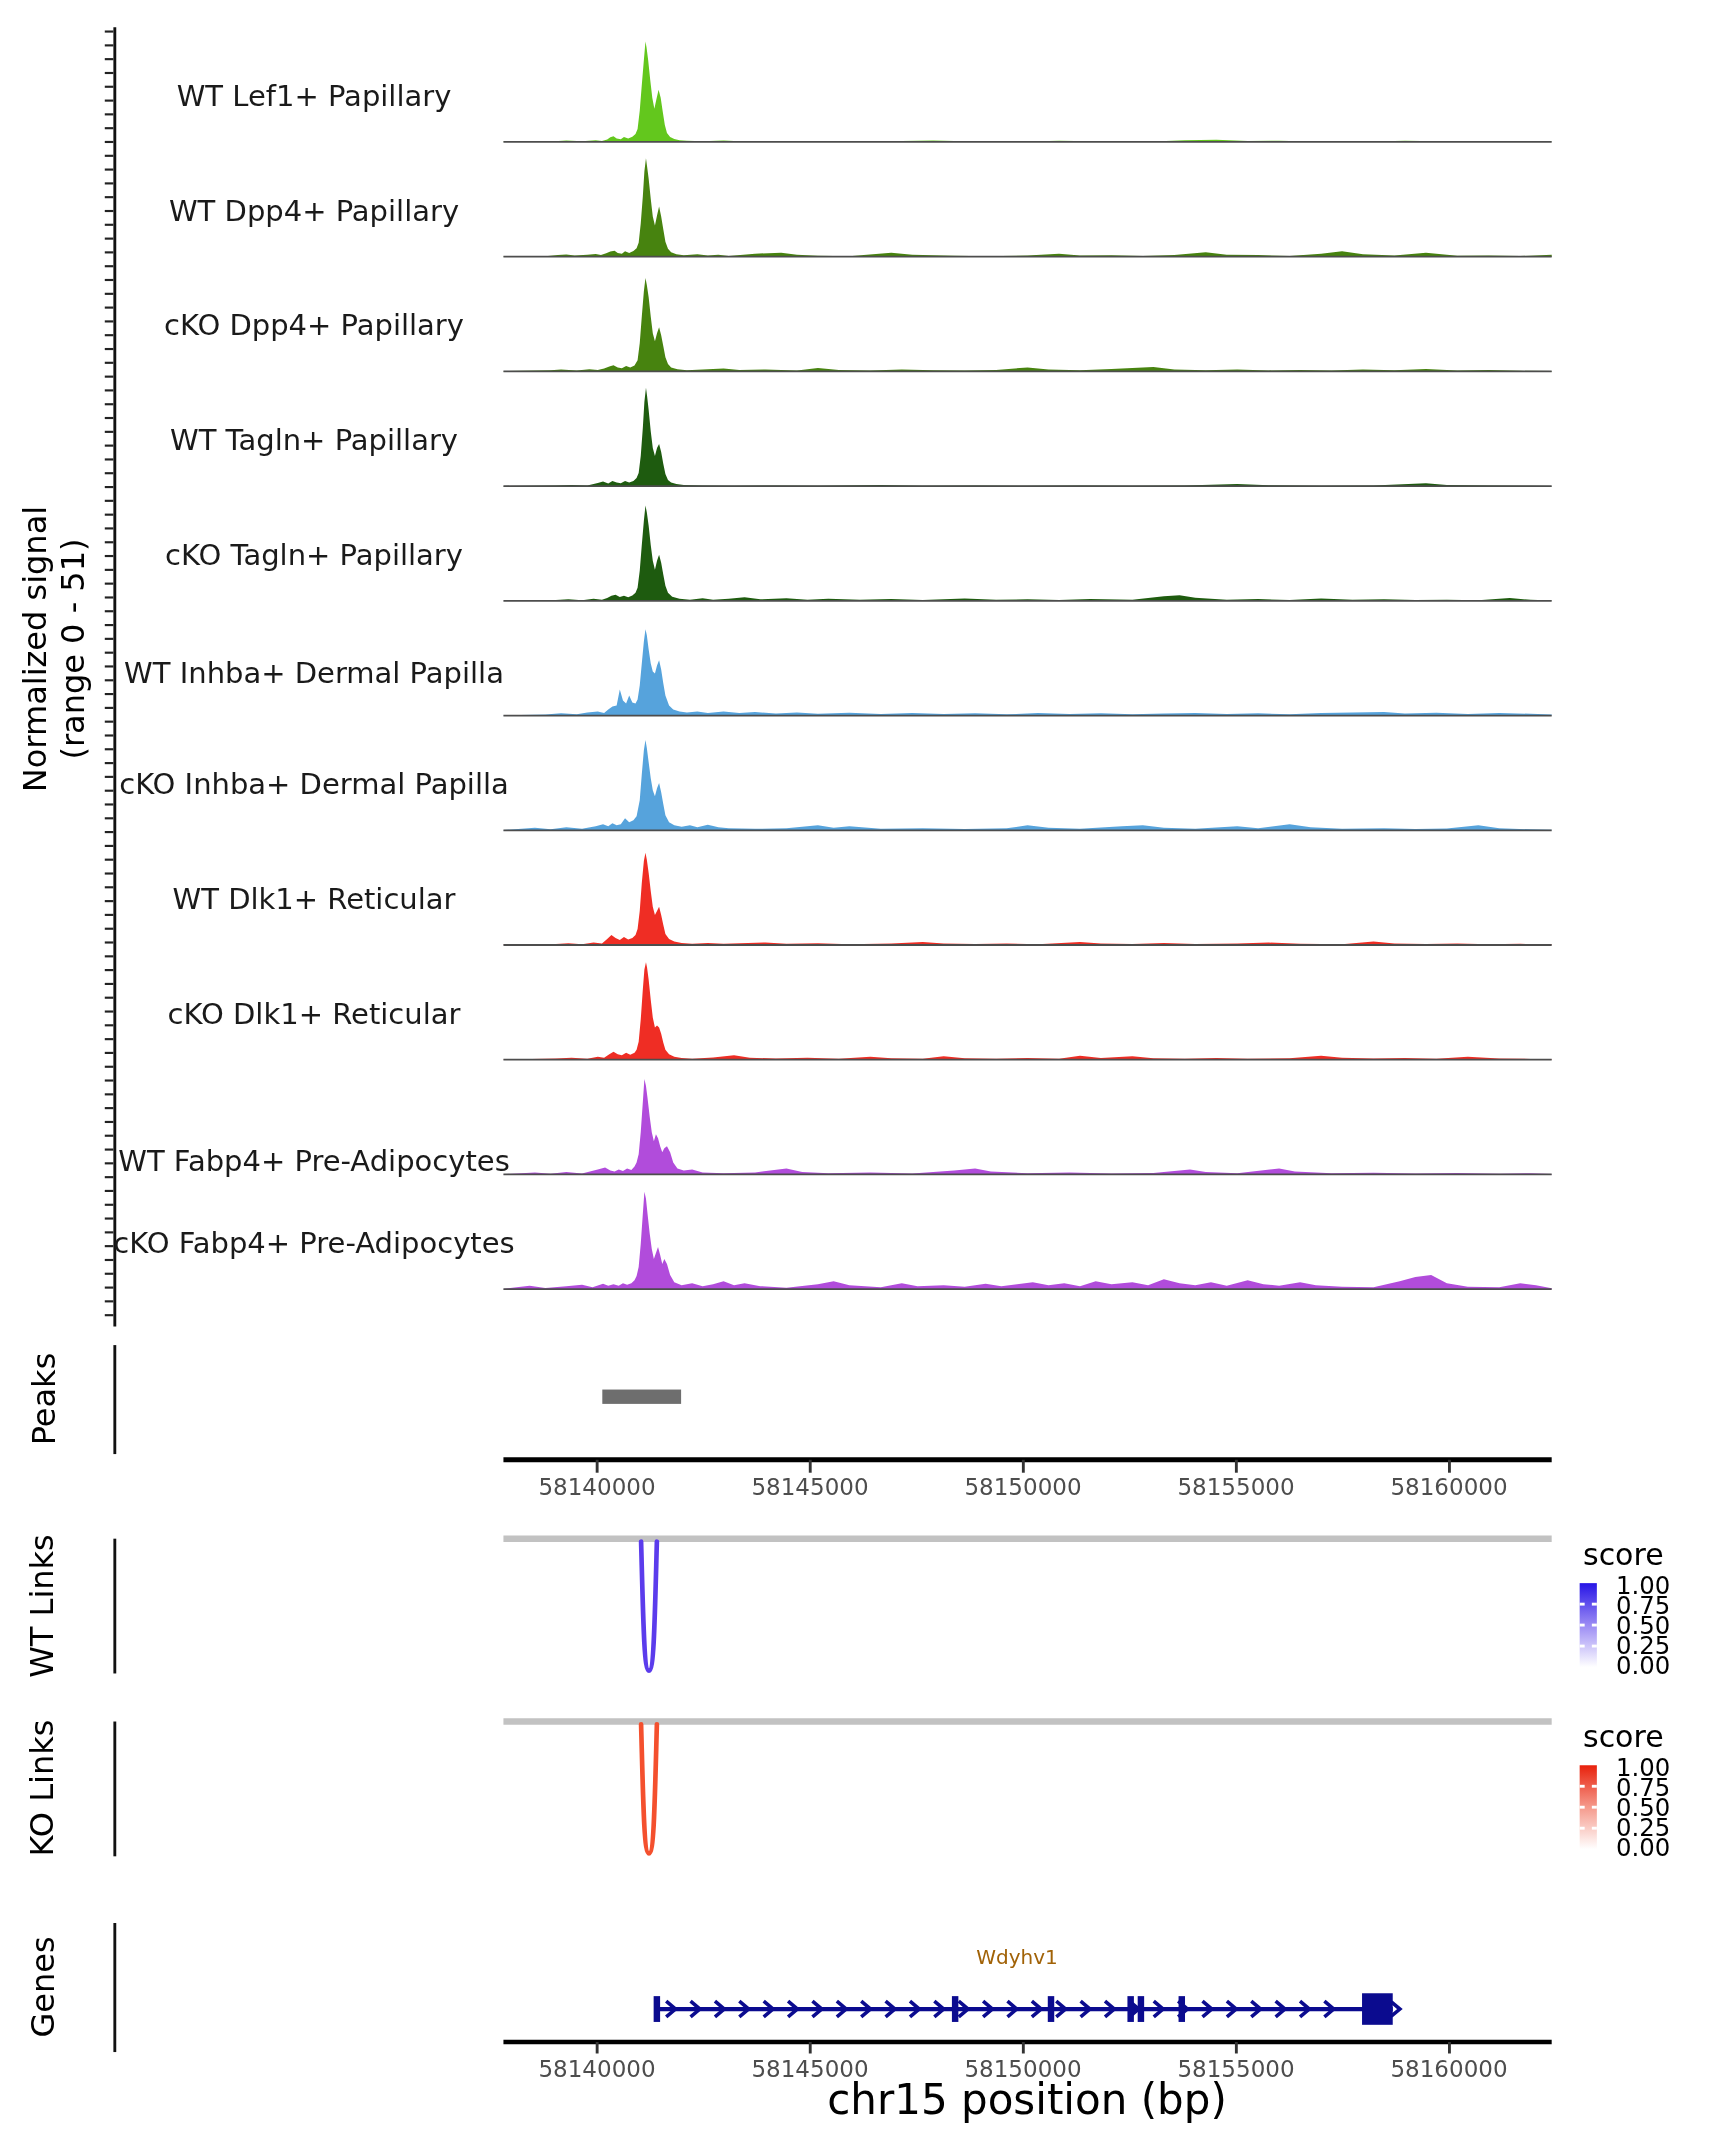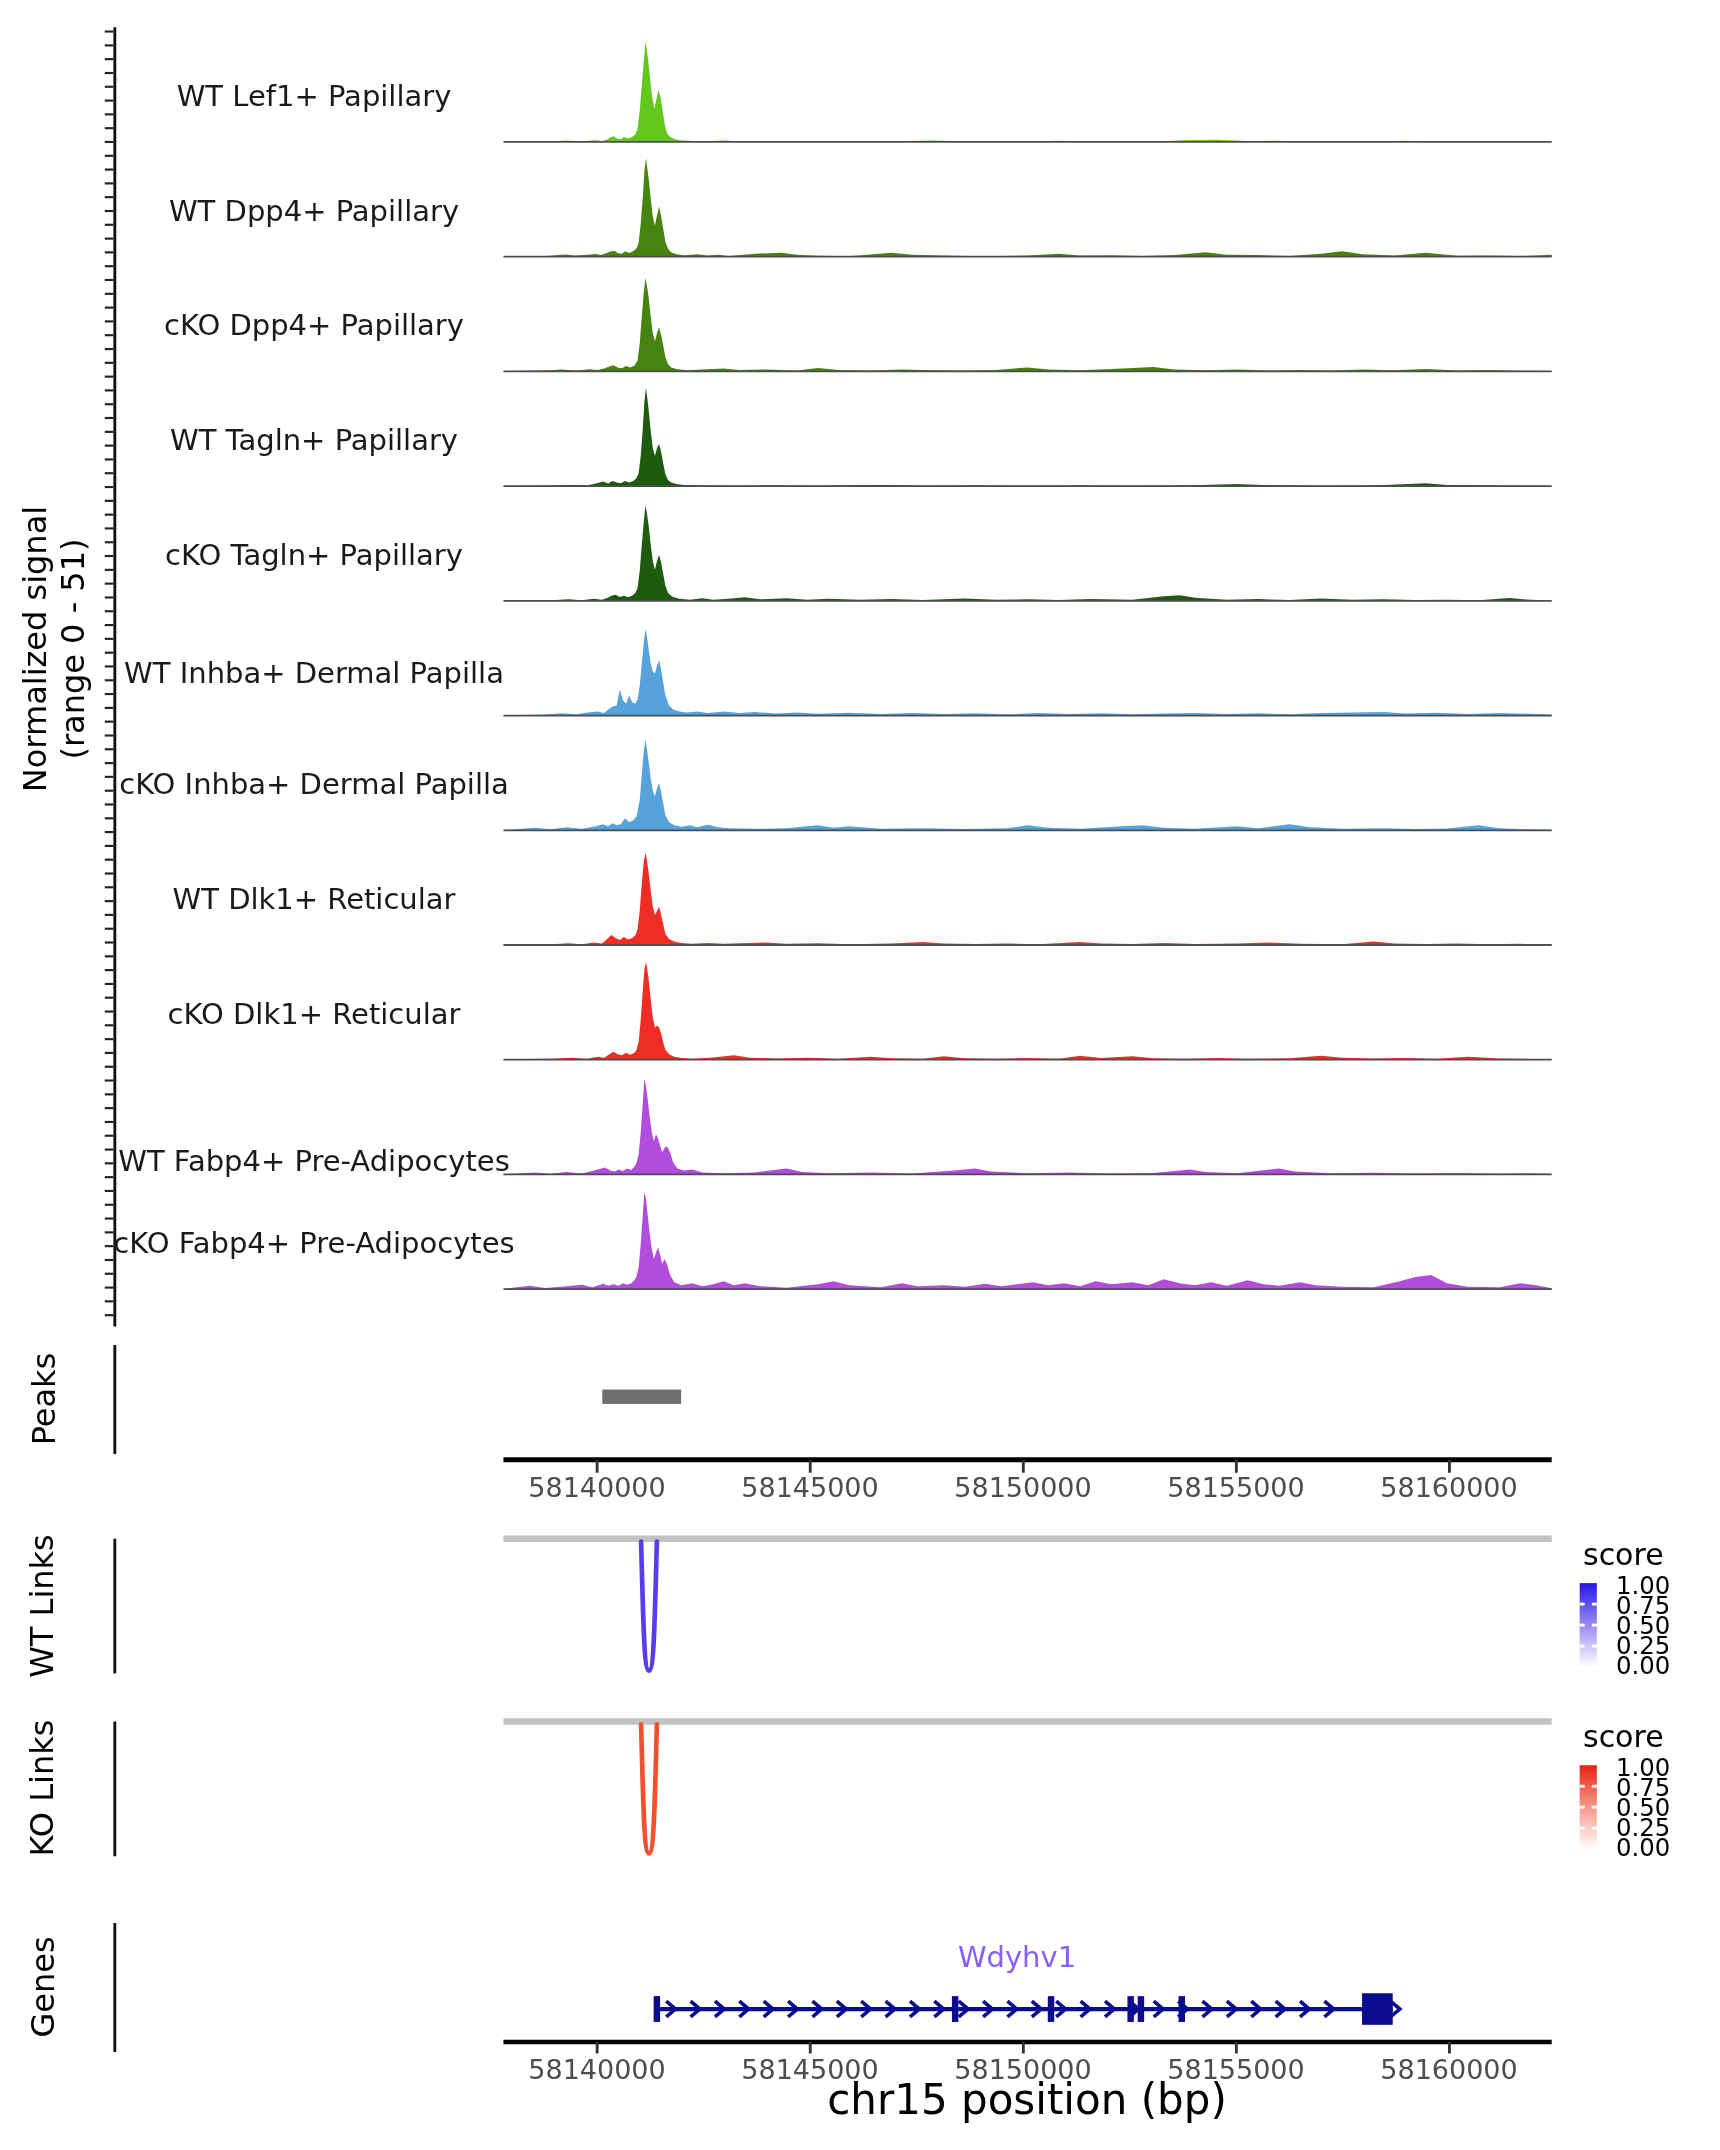--- a/index.html
+++ b/index.html
@@ -1,26 +1,26 @@
 <!DOCTYPE html>
 <html style="font-size:11.5px"><head>
 <meta charset="utf-8">
 <style>
   html,body{margin:0;padding:0;background:#ffffff;}
   #fig{position:relative;width:1721px;height:2151px;background:#ffffff;
        font-family:"DejaVu Sans","Liberation Sans",sans-serif;overflow:hidden;}
   #chart-svg{position:absolute;left:0;top:0;}
   .lbl{position:absolute;transform:translate(-50%,-50%);white-space:nowrap;color:#1a1a1a;}
   .track-label{font-size:29px;}
-  .tick-label{font-size:27px;color:#4d4d4d;}
+  .tick-label{font-size:23px;color:#4d4d4d;}
   .rot{position:absolute;transform:translate(-50%,-50%) rotate(-90deg);white-space:nowrap;
        font-size:32px;color:#000;text-align:center;line-height:1.2;}
   .score-title{position:absolute;transform:translateY(-50%);font-size:30px;color:#000;white-space:nowrap;}
   .legend-num{position:absolute;transform:translateY(-50%);font-size:24.4px;color:#000;white-space:nowrap;}
-  .gene-name{font-size:29px;color:#8b5cf6;}
+  .gene-name{font-size:20px;color:#a16207;}
   .xlabel{font-size:42px;color:#000;}
 </style>
 </head>
 <body>
 
 <div id="fig">
   <svg id="chart-svg" width="1721" height="2151" viewBox="0 0 2400 3000">
       <defs>
     <linearGradient id="gwt" x1="0" y1="0" x2="0" y2="1">
       <stop offset="0" stop-color="#2715E6"></stop>

